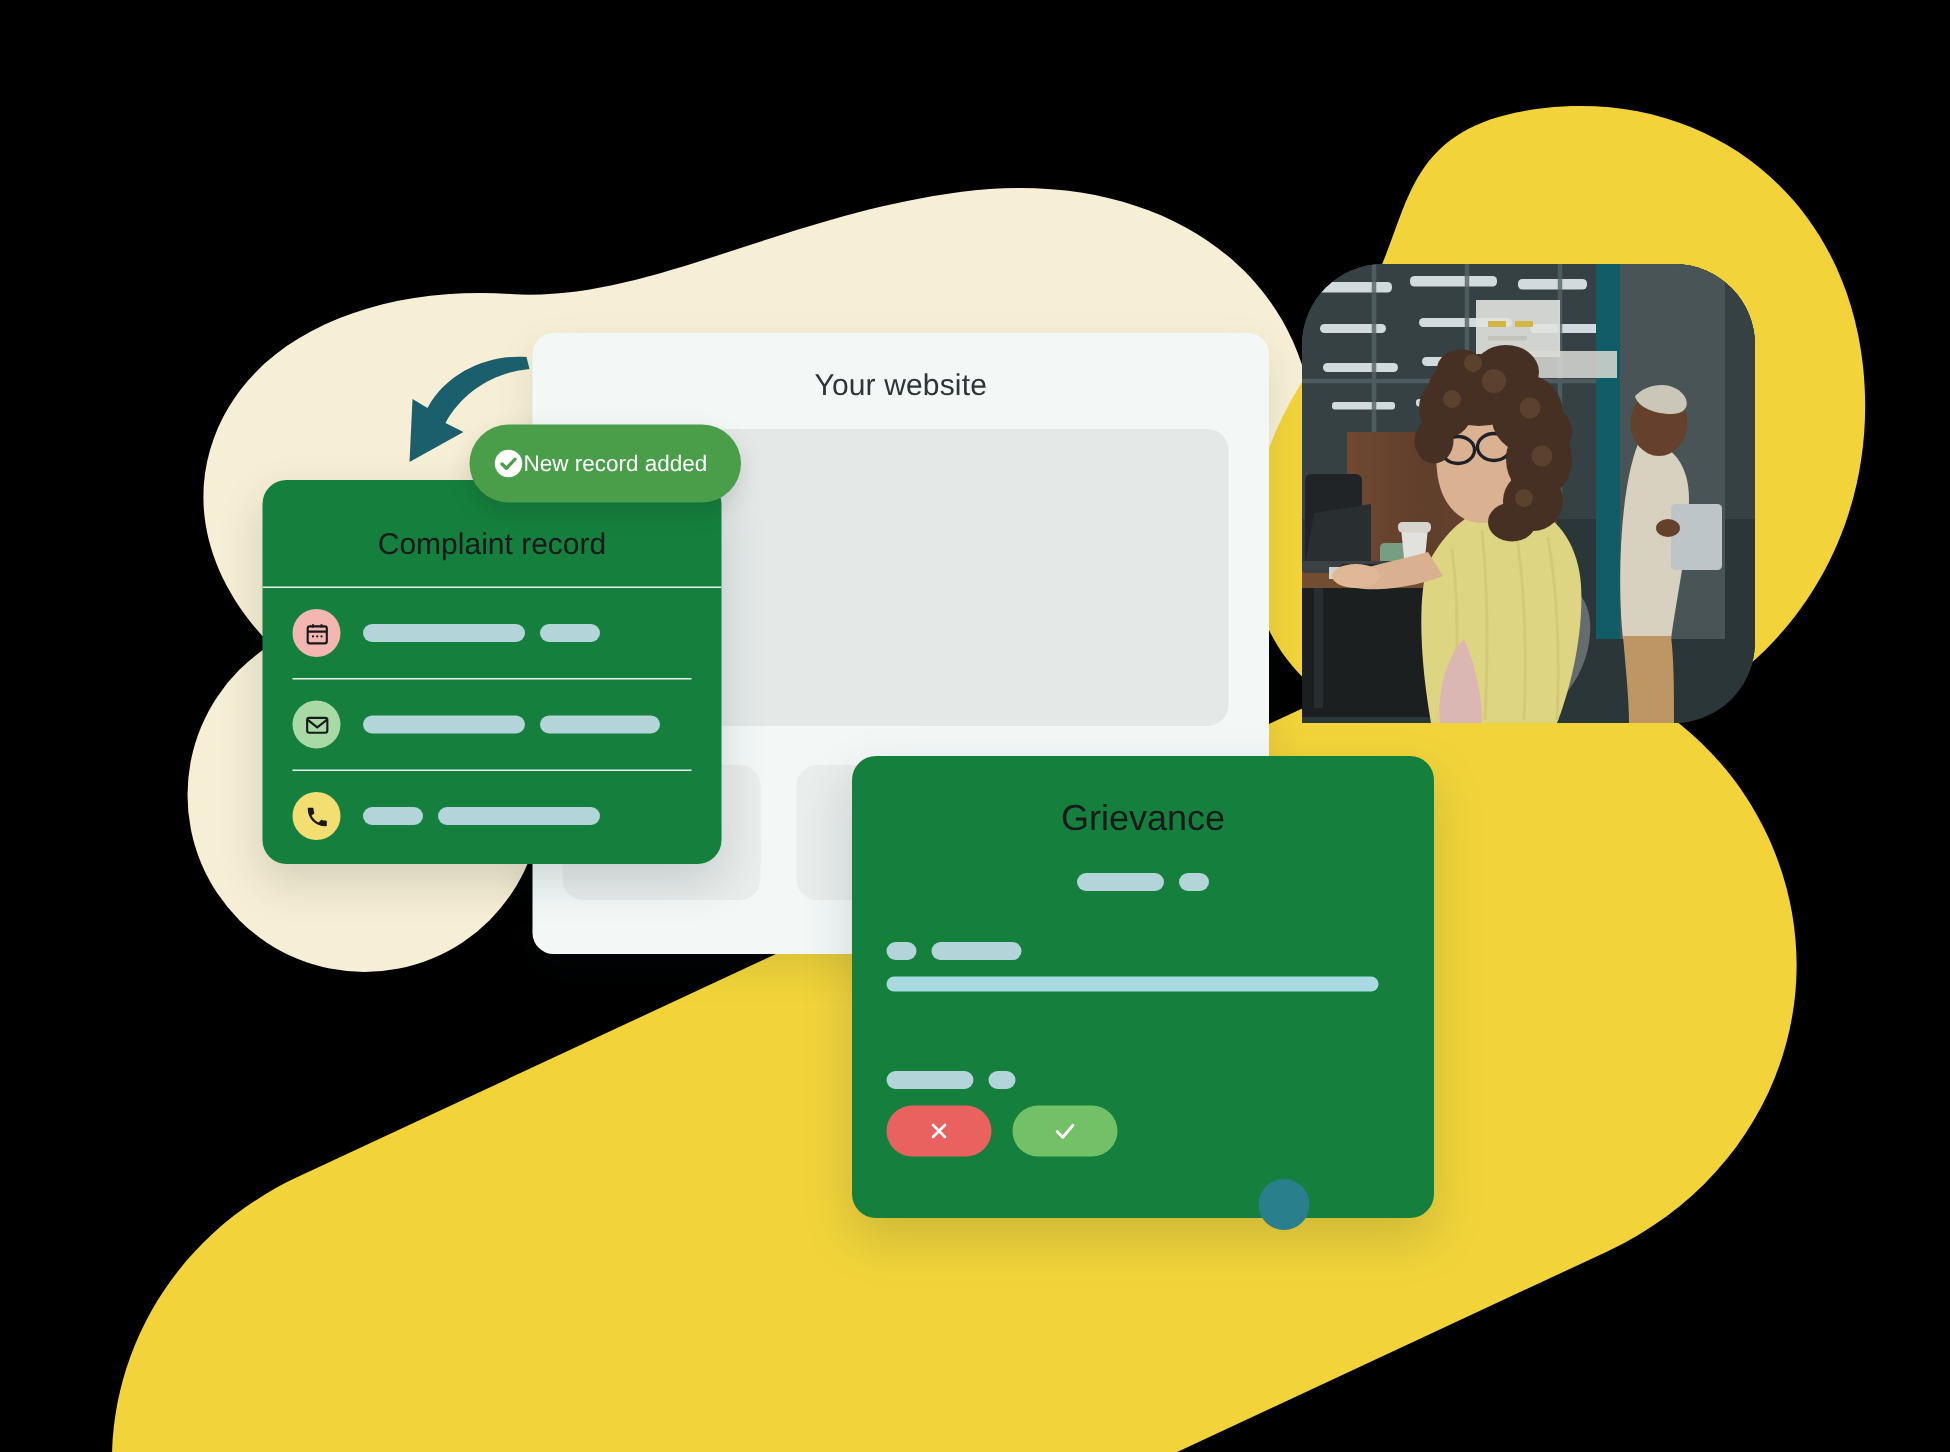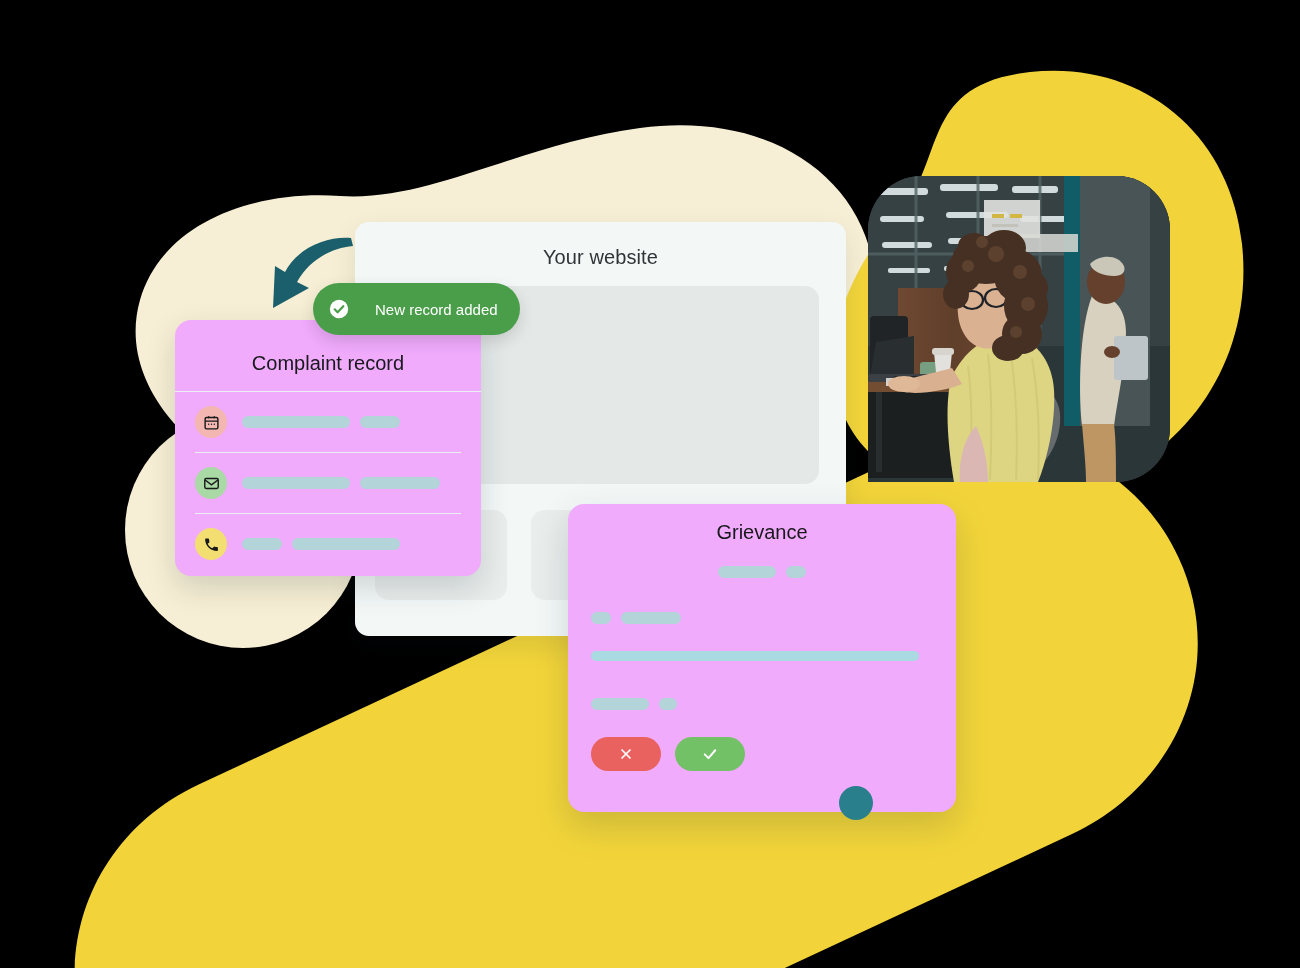--- a/index.html
+++ b/index.html
@@ -43,21 +43,21 @@
   .photo-inner {
     position: absolute;
     inset: 0;
     background: #2a2d33;
     overflow: hidden;
   }
 
   
   .card {
     position: absolute;
-    background: #f0abfc;
+    background: #15803d;
     border-radius: 16px;
   }
 
   
   #website-card {
     left: 355px;
     top: 222px;
     width: 491px;
     height: 414px;
     background: #f3f8f7;
@@ -130,23 +130,23 @@
   #grievance-card {
     left: 568px;
     top: 504px;
     width: 388px;
     height: 308px;
     z-index: 7;
     box-shadow: 0 14px 34px rgba(20,40,45,0.17);
   }
   #grievance-card .gc-title {
     text-align: center;
-    font-size: 20px;
+    font-size: 24px;
     color: #17191b;
-    padding-top: 17px;
+    padding-top: 28px;
   }
   .gc-row-center {
     display: flex; justify-content: center; align-items: center;
     gap: 10px; margin-top: 22px;
   }
   .gc-row-left {
     display: flex; align-items: center; gap: 10px;
     margin-left: 23px; margin-top: 34px;
   }
   .gc-row-left2 {
@@ -183,21 +183,21 @@
   .pill-btn.accept { background: #73c167; }
 
   
   #toast {
     position: absolute;
     left: 313px; top: 283px;
     height: 52px;
     padding: 0 22px 0 16px;
     background: #4a9e4a;
     border-radius: 26px;
-    display: flex; align-items: center; gap: 26px;
+    display: flex; align-items: center; gap: 0;
     color: #ffffff;
     font-size: 15px;
     z-index: 8;
     box-shadow: 0 6px 16px rgba(0,0,0,0.14);
   }
   #toast .toast-text { white-space: nowrap; }
 
   
   #arrow {
     position: absolute;

